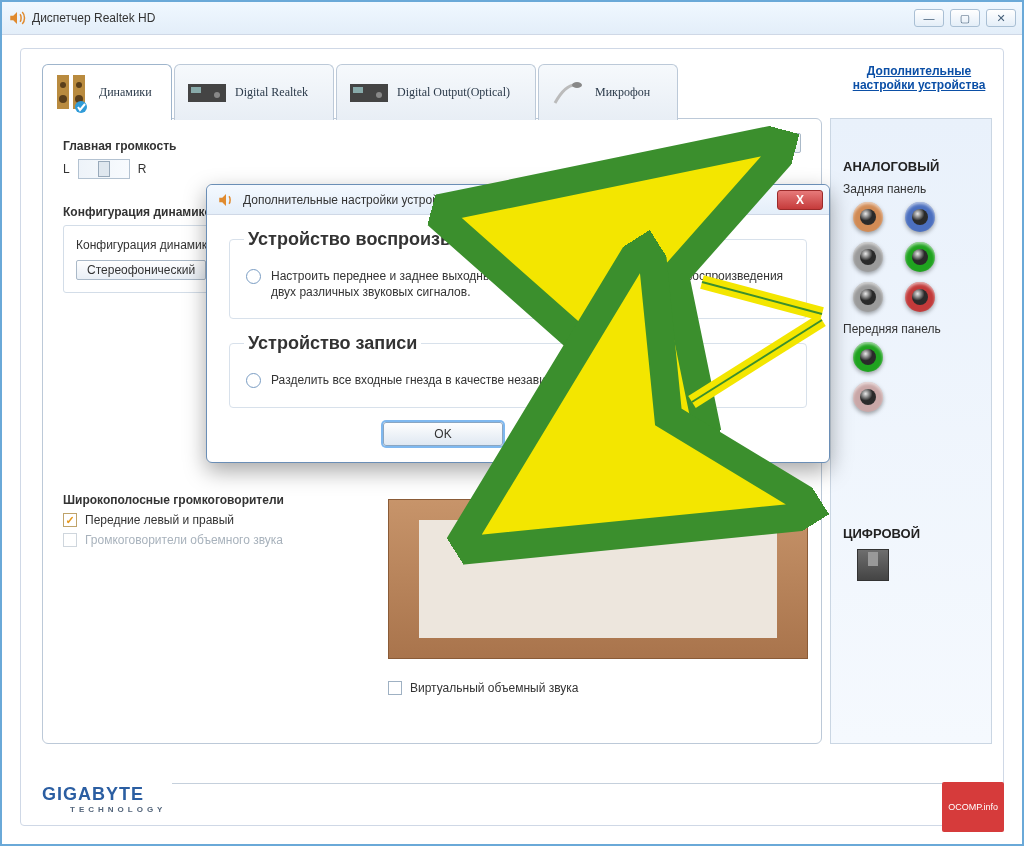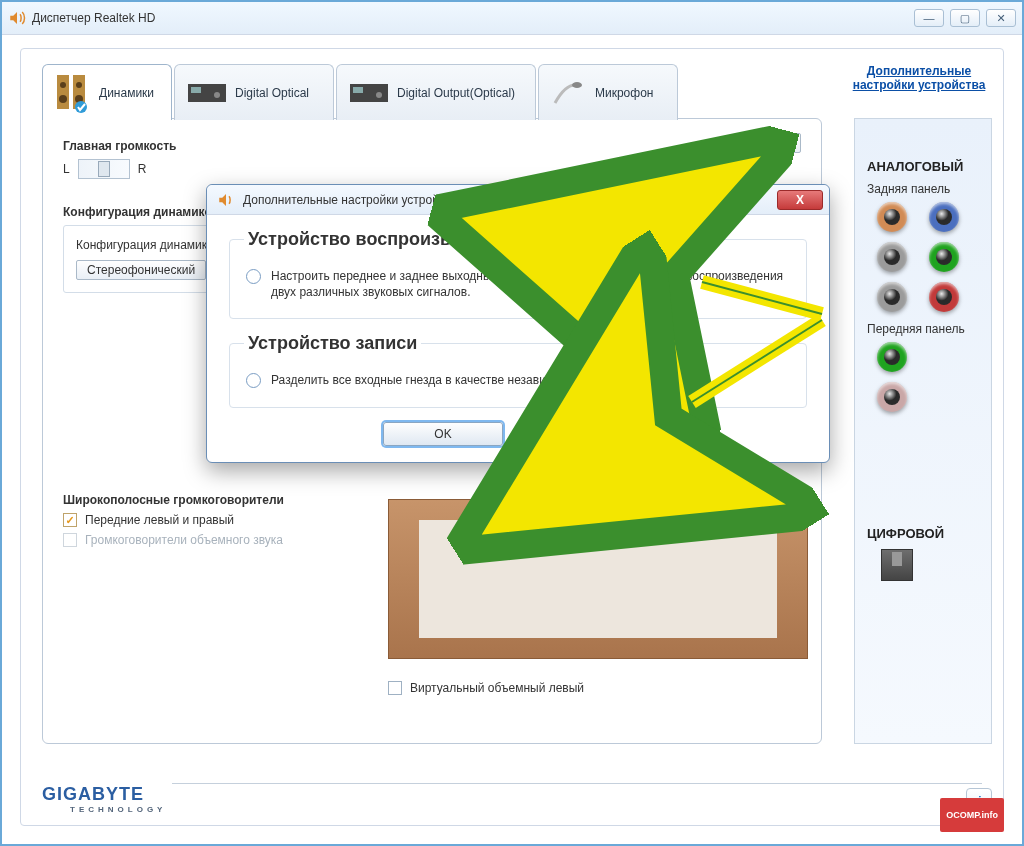--- a/index.html
+++ b/index.html
@@ -46,20 +46,21 @@
   }
 
   
   .tabs {
     position: absolute;
     top: 62px; left: 40px;
     display: flex;
     align-items: flex-end;
     gap: 2px;
     z-index: 2;
+    font-family: Liberation Serif, serif;
   }
   .tab {
     height: 56px;
     min-width: 130px;
     border: 1px solid #bcc9d8;
     border-bottom: none;
     background: linear-gradient(to bottom, #f6f9fc, #e8eef5);
     border-radius: 6px 6px 0 0;
     display: flex;
     align-items: center;
@@ -144,21 +145,21 @@
     width: 150px;
     text-align:center;
     color:#0b4fa6; text-decoration: underline;
     font-size:12px; font-weight:bold;
     z-index:2;
   }
 
   .right-panel {
     position:absolute;
     top: 116px; right: 30px; bottom: 100px;
-    width: 138px;
+    width: 162px;
     border: 1px solid #cad6e3;
     background: linear-gradient(to bottom, #e9f1fb, #f5f9fe);
     padding: 40px 12px 24px 12px;
     font-size: 12px;
   }
   .rp-head { font-weight: bold; font-size: 13px; color:#222; margin-bottom:8px; }
   .rp-sub { color:#333; margin: 8px 0 6px; }
   .jack-grid { display:flex; flex-wrap:wrap; gap: 10px 22px; padding-left:10px; margin-bottom:10px; }
   .jack {
     width:30px; height:30px; border-radius:50%;
@@ -188,22 +189,22 @@
     width:26px; height:26px; border:1px solid #b6c6d6;
     border-radius:4px;
     background:linear-gradient(to bottom,#fff,#e7eef7);
     color:#2c78c4; font-style:italic; font-weight:bold;
     display:flex; align-items:center; justify-content:center;
   }
   .hr { position:absolute; left:170px; right:40px; bottom:60px; height:1px; background:#c5d0dc; }
 
   .watermark {
     position:absolute; right:18px; bottom:12px;
-    background:#d63b3b; color:#fff; font-size:9px; font-weight:bold;
-    padding:12px 6px; border-radius:2px;
+    background:#d63b3b; color:#fff; font-size:9px; font-weight:normal;
+    padding:20px 6px; border-radius:2px;
   }
 
   
   .dialog {
     position: absolute;
     left: 204px; top: 182px;
     width: 624px;
     background: #fff;
     border: 1px solid #6a8eb6;
     border-radius: 6px;
@@ -301,21 +302,21 @@
         <path d="M23 34l2 3 5-6" stroke="#fff" stroke-width="2" fill="none"></path>
     </svg>
     <span>Динамики</span>
   </div>
   <div class="tab" style="min-width:160px">
     <svg width="40" height="24" viewBox="0 0 40 24">
       <rect x="1" y="3" width="38" height="18" fill="#444"></rect>
         <rect x="4" y="6" width="10" height="6" fill="#8aa"></rect>
         <circle cx="30" cy="14" r="3" fill="#888"></circle>
     </svg>
-    <span>Digital Optical</span>
+    <span>Digital Realtek</span>
   </div>
   <div class="tab" style="min-width:200px">
     <svg width="40" height="24" viewBox="0 0 40 24">
       <rect x="1" y="3" width="38" height="18" fill="#444"></rect>
         <rect x="4" y="6" width="10" height="6" fill="#8aa"></rect>
         <circle cx="30" cy="14" r="3" fill="#888"></circle>
     </svg>
     <span>Digital Output(Optical)</span>
   </div>
   <div class="tab" style="min-width:140px">
@@ -350,21 +351,21 @@
     <span class="box ch"></span>
     <span>Передние левый и правый</span>
   </div>
   <div class="check disabled">
     <span class="box"></span>
     <span>Громкоговорители объемного звука</span>
   </div>
 
   <div style="position:absolute; left:345px; top:556px;" class="check">
     <span class="box" style="border-color:#9fb1c3"></span>
-    <span>Виртуальный объемный левый</span>
+    <span>Виртуальный объемный звука</span>
   </div>
 
   <div class="stage"></div>
 </div>
 
 <div class="right-panel">
   <div class="rp-head">АНАЛОГОВЫЙ</div>
   <div class="rp-sub">Задняя панель</div>
   <div class="jack-grid">
     <div class="jack" style="background:#d18b55"></div>

